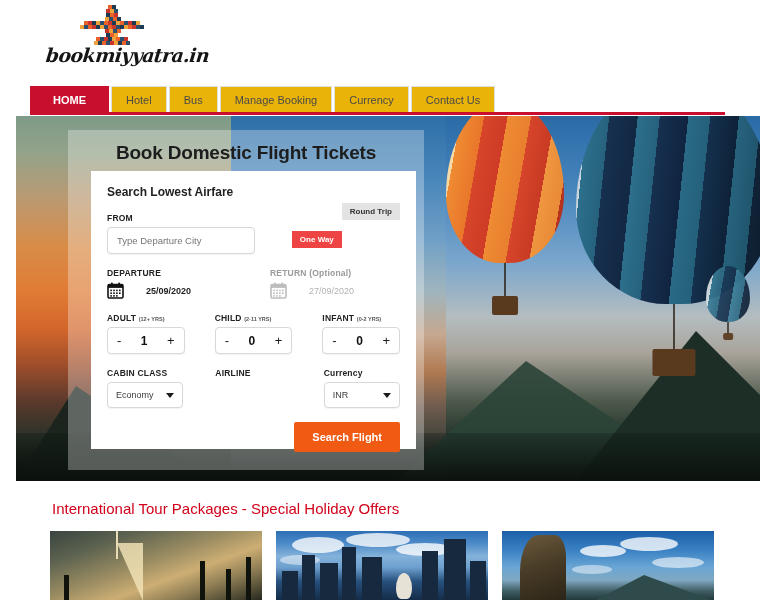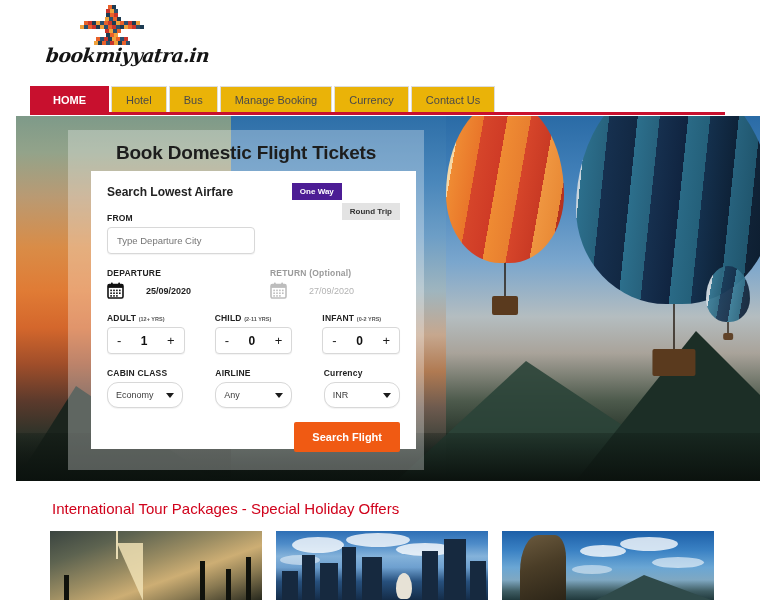--- a/index.html
+++ b/index.html
@@ -307,21 +307,21 @@
   }
   .trip-btn {
     padding: 4px 8px;
     font-weight: bold;
     cursor: pointer;
     line-height: 1;
     display: flex;
     align-items: center;
     height: 17px;
   }
-  .trip-btn.sel { background: #4c1d95; color: #ffffff; }
+  .trip-btn.sel { background: #ef4444; color: #ffffff; margin-top: 48px; }
   .trip-btn.unsel { background: #e3e3e3; color: #333333; margin-top: 20px; }
 
   .row { display: flex; margin-top: 14px; gap: 24px; }
   .fld-label {
     font-size: 8.5px;
     font-weight: bold;
     color: #222;
     letter-spacing: 0.2px;
     margin-bottom: 4px;
     text-transform: none;
@@ -393,21 +393,21 @@
   }
   .step-val { font-size: 12px; color: #111; font-weight: bold; }
 
   
   .sel-col { width: 98px; }
   .sel-col + .sel-col { margin-left: 8px; }
   .sel-box {
     margin-top: 4px;
     height: 26px;
     border: 1px solid #d8d8d8;
-    border-radius: 11px;
+    border-radius: 4px;
     background: #fff;
     display: flex;
     align-items: center;
     justify-content: space-between;
     padding: 0 8px;
     font-size: 9px;
     color: #3c3c3c;
     cursor: pointer;
     box-shadow: 0 1px 1px rgba(0,0,0,0.05);
   }
@@ -765,24 +765,20 @@
     <div class="row">
       <div class="sel-col">
         <div class="fld-label">CABIN CLASS</div>
         <div class="sel-box">
           <span>Economy</span>
           <span class="caret"></span>
         </div>
       </div>
       <div class="sel-col">
         <div class="fld-label">AIRLINE</div>
-        <div class="sel-box">
-          <span>Any</span>
-          <span class="caret"></span>
-        </div>
       </div>
       <div class="sel-col">
         <div class="fld-label">Currency</div>
         <div class="sel-box">
           <span>INR</span>
           <span class="caret"></span>
         </div>
       </div>
     </div>
 

